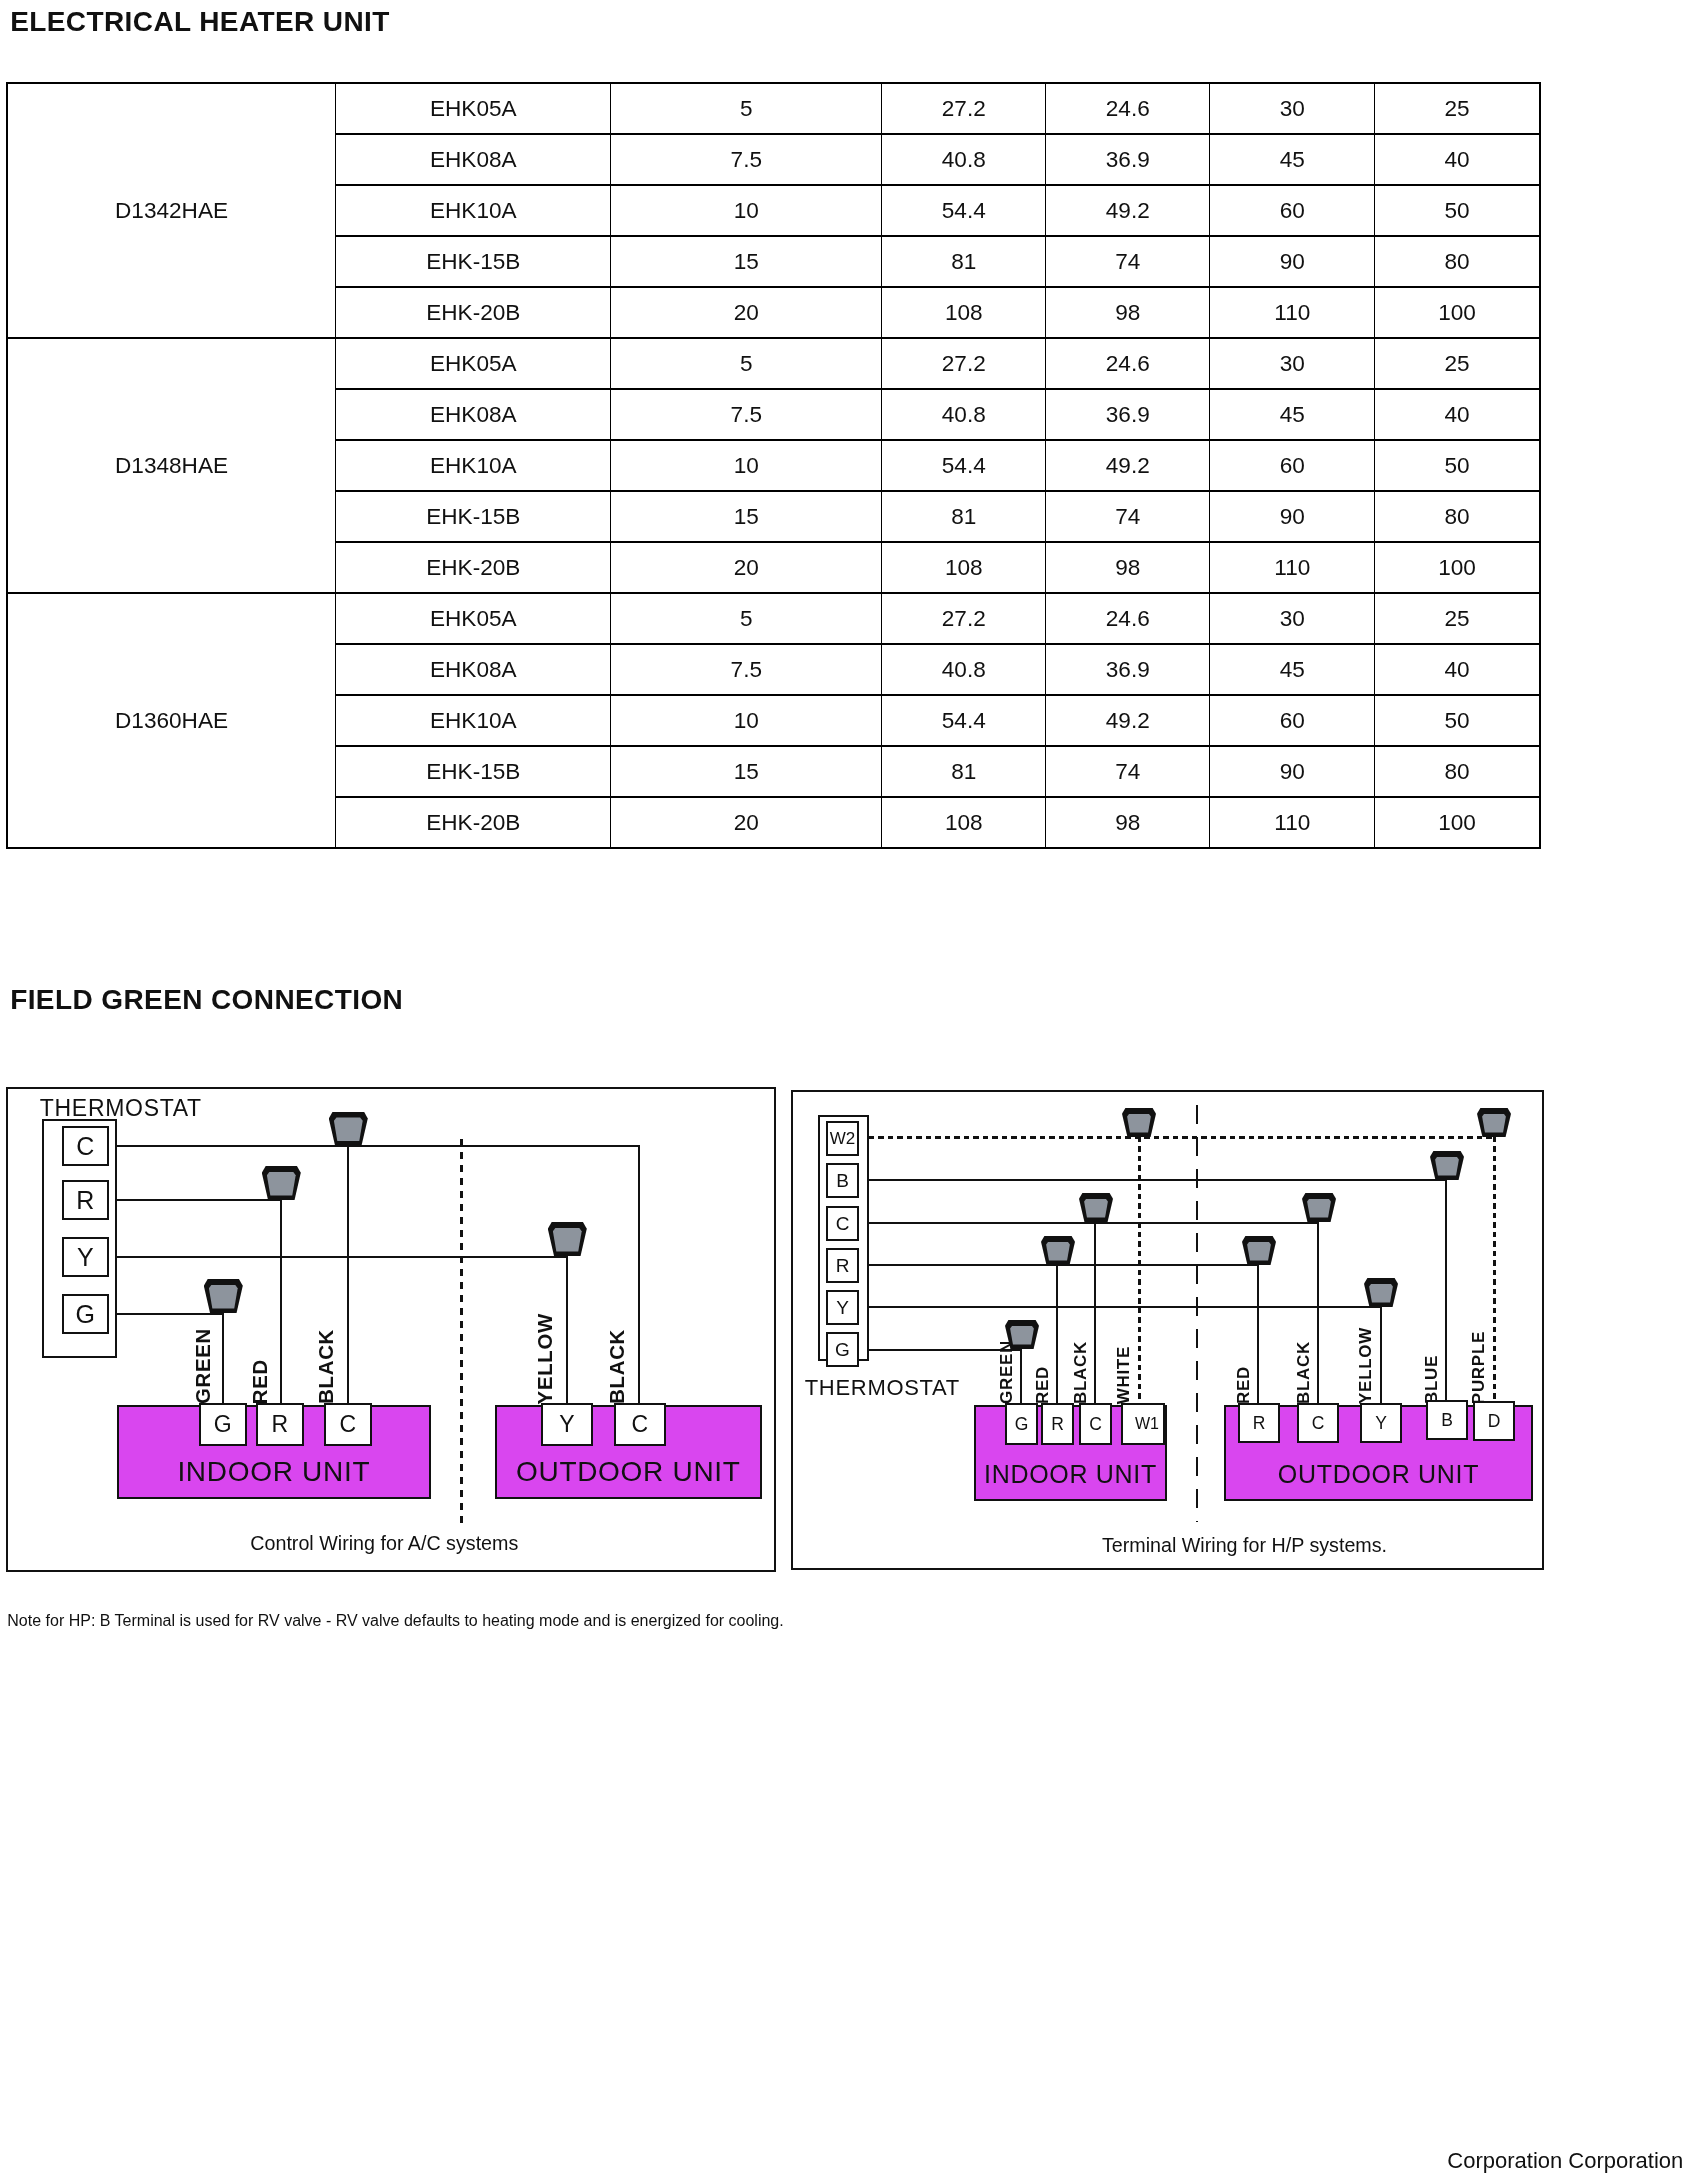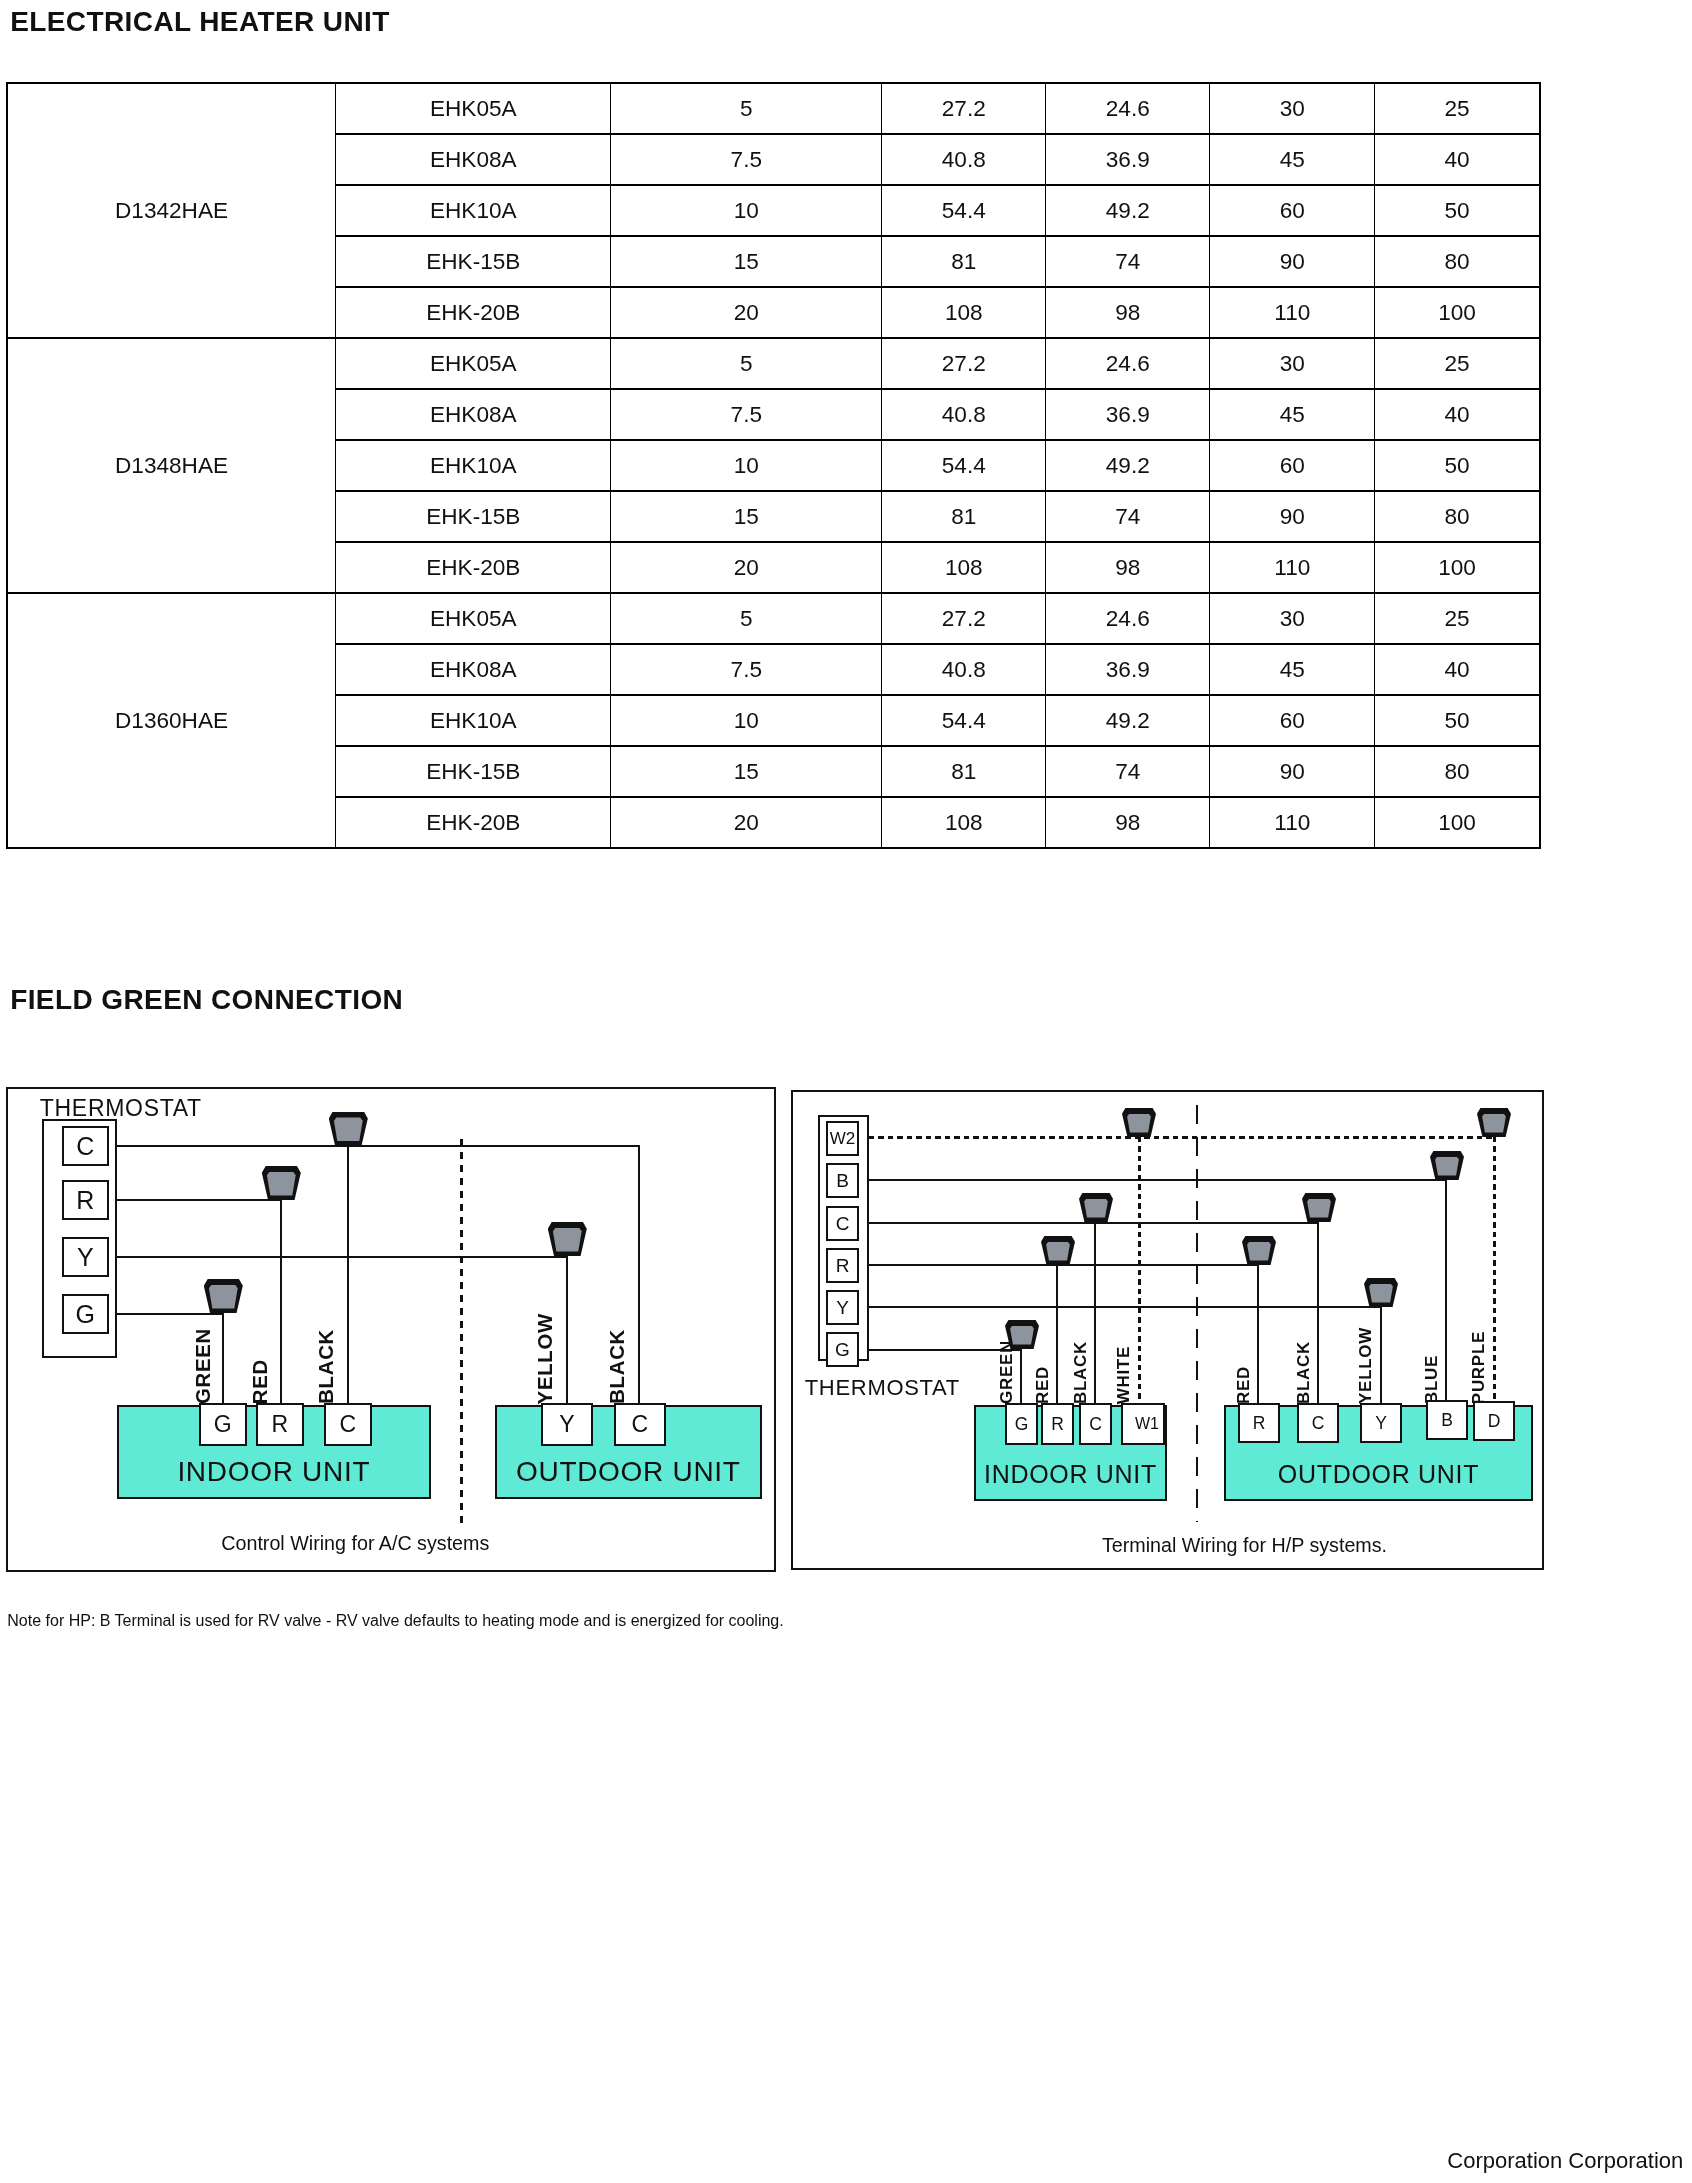--- a/index.html
+++ b/index.html
@@ -20,21 +20,21 @@
   .vw.dotfine{width:2.9px;background:repeating-linear-gradient(180deg,#111 0 6.6px,transparent 6.6px 13px);}
   .vw.dash{width:2.2px;background:repeating-linear-gradient(180deg,#111 0 19px,transparent 19px 32px);}
   .nut{position:absolute;width:39px;height:34px;}
   .nut::before{content:"";position:absolute;inset:0;background:#111;
     clip-path:polygon(16% 100%,0 20%,10% 0,90% 0,100% 20%,84% 100%);}
   .nut::after{content:"";position:absolute;left:5.1px;right:5.1px;top:5.8px;bottom:4.4px;background:#8d949d;
     clip-path:polygon(12% 100%,0 14%,9% 0,91% 0,100% 14%,88% 100%);}
   .nut.sm{width:34px;height:29px;}
   .strip{position:absolute;border:2.2px solid #111;background:#fff;}
   .term{position:absolute;border:2.2px solid #111;background:#fff;display:flex;align-items:center;justify-content:center;}
-  .ubox{position:absolute;border:2.2px solid #111;background:#5eead4;}
+  .ubox{position:absolute;border:2.2px solid #111;background:#d946ef;}
   .ulabel{position:absolute;left:0;right:0;bottom:8.7px;text-align:center;font-size:28px;letter-spacing:0.7px;}
   .ulabel.sm{font-size:25px;bottom:10.2px;}
   .vlab{position:absolute;writing-mode:vertical-rl;transform:rotate(180deg);font-weight:bold;font-size:20.4px;letter-spacing:0.7px;white-space:nowrap;}
   .vlab.sm{font-size:17px;}
   .tslabel{position:absolute;font-size:23px;letter-spacing:0.7px;}
   .caption{position:absolute;font-size:19.7px;text-align:center;}
 </style>
 </head>
 <body>
 
@@ -235,21 +235,21 @@
   <div class="ubox" style="left:487px;top:316px;width:263px;height:90px;">
     <div class="ulabel">OUTDOOR UNIT</div>
   </div>
   <div class="term" style="left:533px;top:314px;width:48px;height:39px;font-size:23px;">
       <span>Y</span>
     </div>
   <div class="term" style="left:606px;top:314px;width:48px;height:39px;font-size:23px;">
       <span>C</span>
     </div>
 
-  <div class="caption" style="left:202px;top:443px;width:291px;">Control Wiring  for A/C systems</div>
+  <div class="caption" style="left:231px;top:443px;width:291px;">Control Wiring  for A/C systems</div>
 </div>
 
 <div class="dbox" style="left:791px;top:1090px;width:749px;height:476px;">
   <div class="strip" style="left:25px;top:23px;width:47px;height:242px;"></div>
   <div class="term" style="left:33px;top:29px;width:29px;height:31px;font-size:17px;">
       <span>W2</span>
     </div>
   <div class="term" style="left:33px;top:71px;width:29px;height:31px;font-size:19px;">
       <span>B</span>
     </div>

